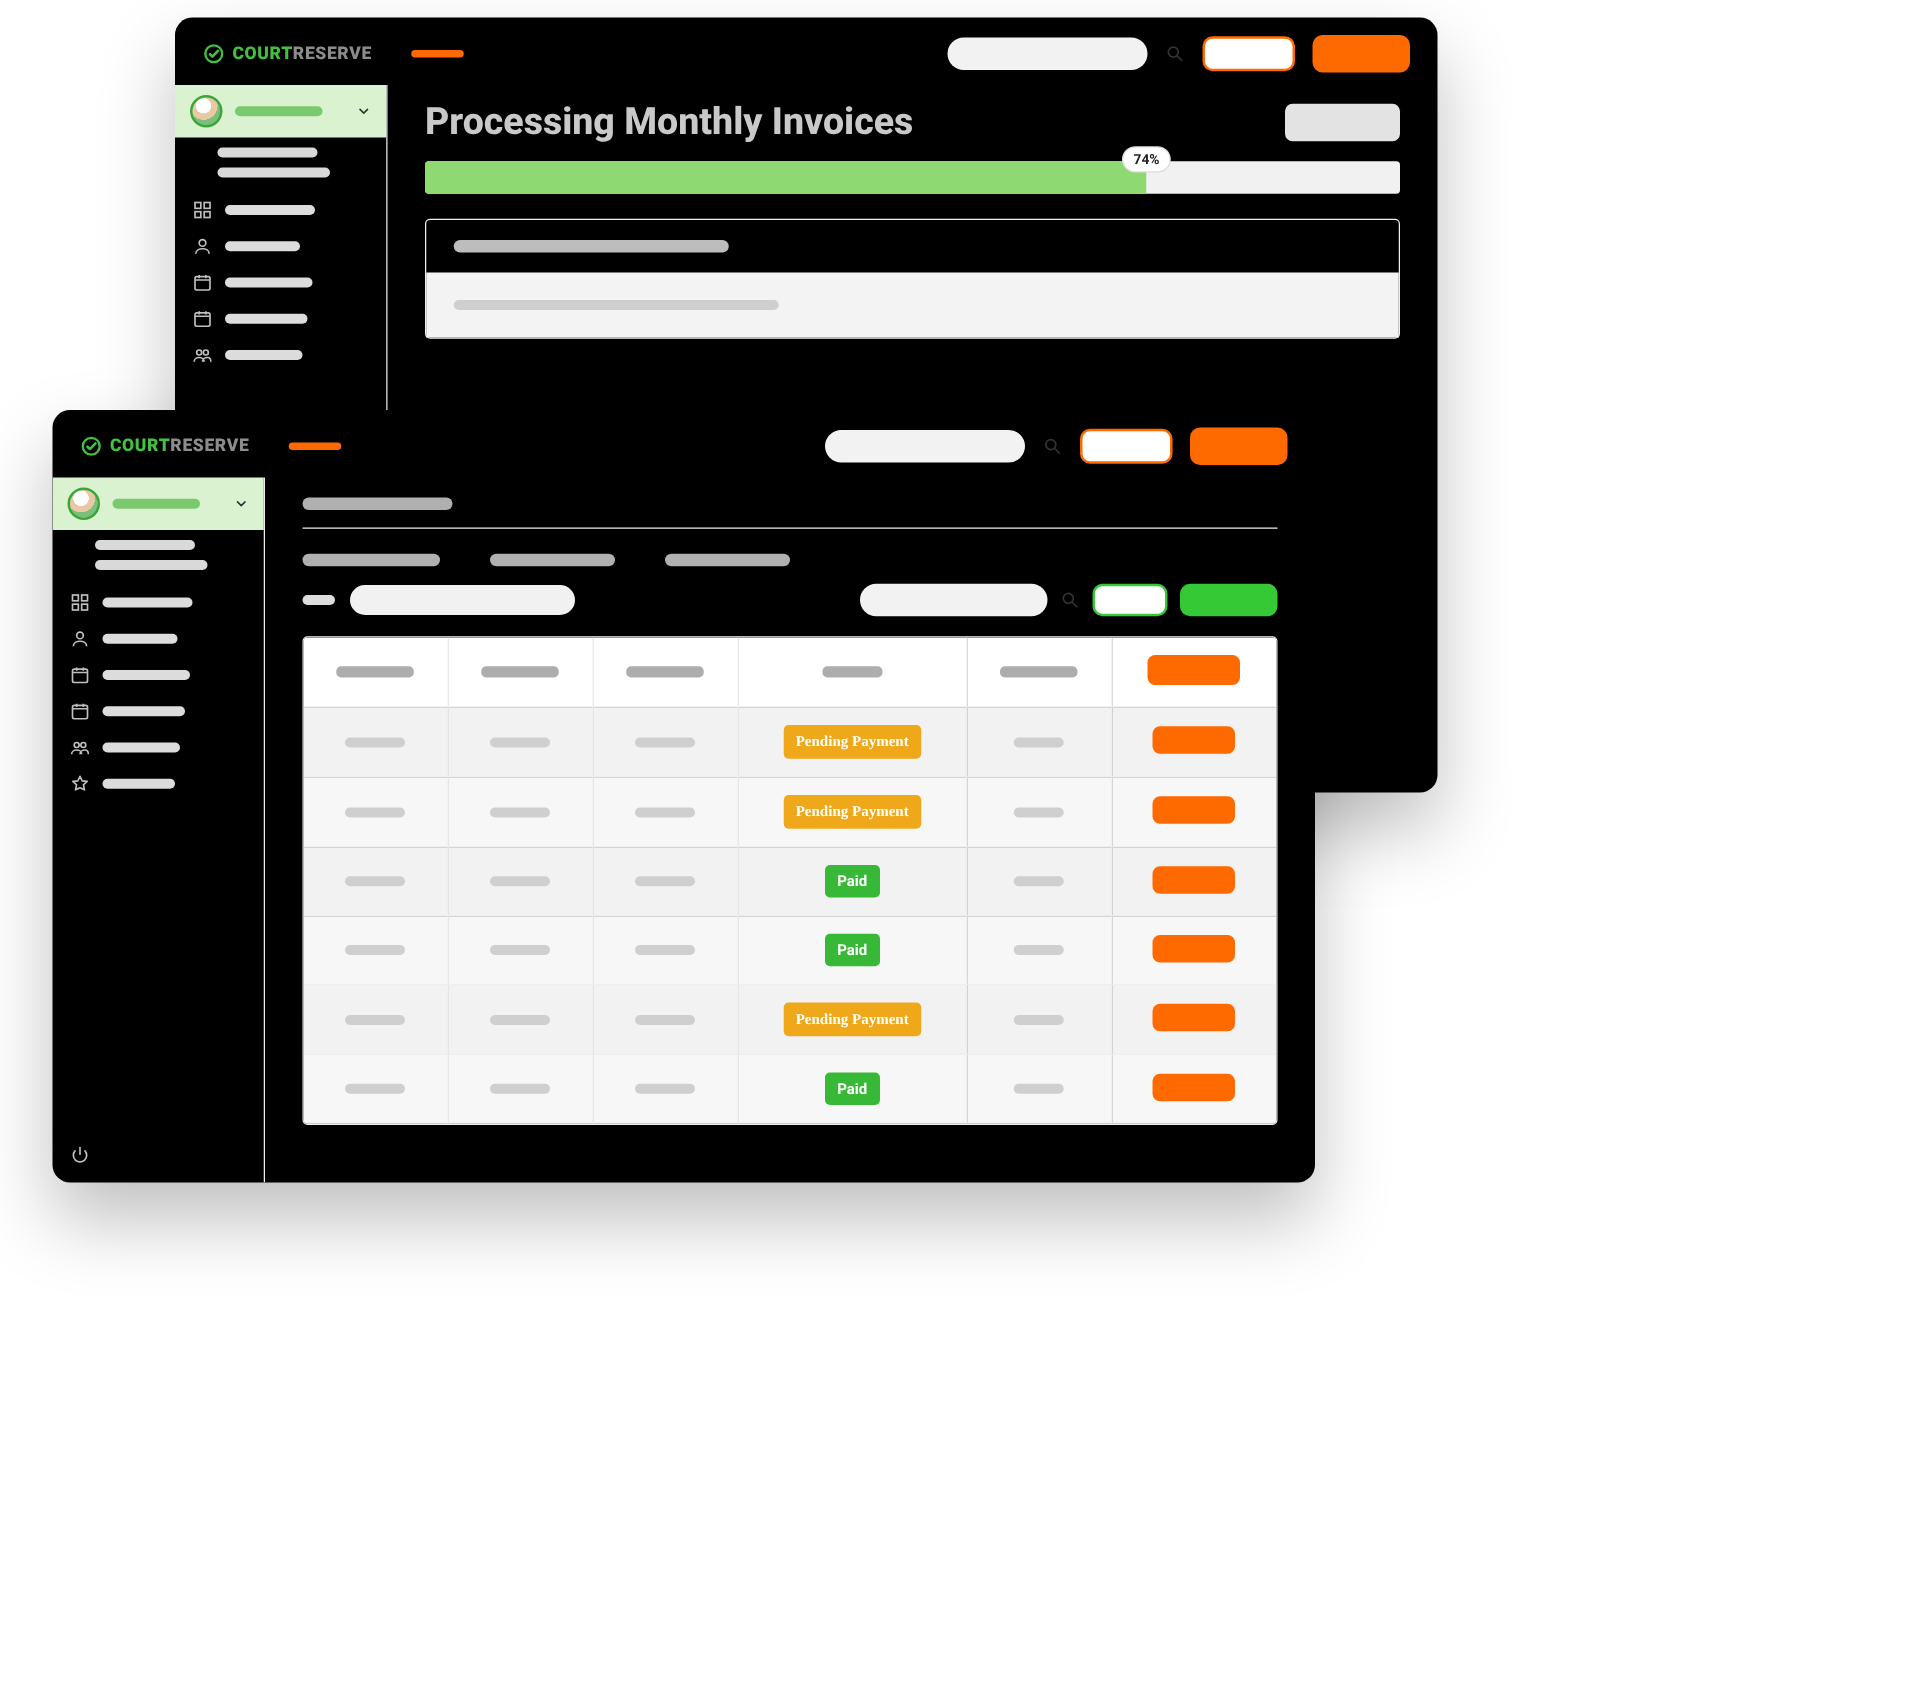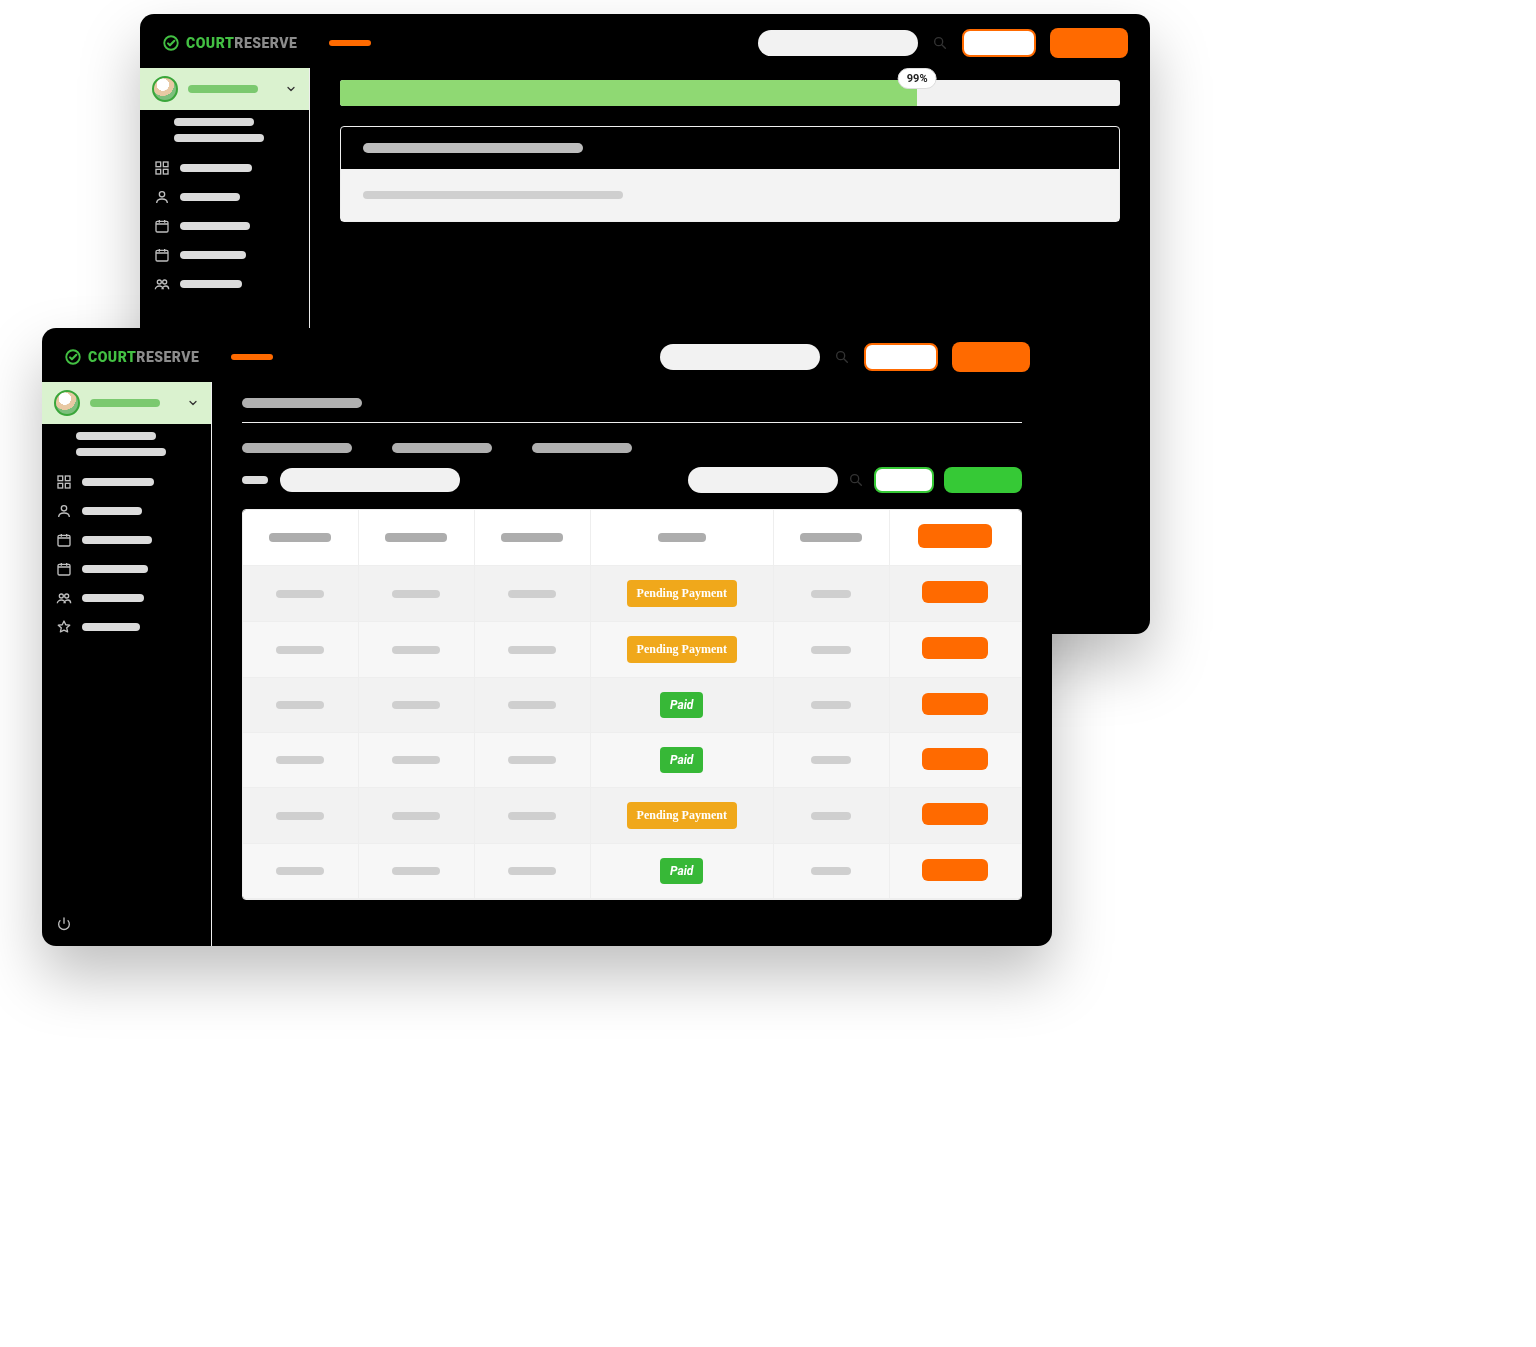--- a/index.html
+++ b/index.html
@@ -157,21 +157,21 @@
 
   .cell-ph { display:inline-block; height:8px; background:#cfcfcf; border-radius:4px; }
   .cell-ph.h { background:#adadad; height:9px; }
   .cell-ph.w1{width:62px;} .cell-ph.w2{width:48px;} .cell-ph.w3{width:40px;}
 
   .status-pill {
     display:inline-block; color:#fff; font-weight:700; font-size:12px;
     padding:6px 10px; border-radius:4px;
   }
   .status-pending { background:#f0a81b;font-family:Liberation Serif, serif; }
-  .status-paid    { background:#37b837;font-style:italic; }
+  .status-paid    { background:#37b837; }
 
   .row-btn {
     width:66px; height:22px; background:#ff6a00; border:none; border-radius:6px; display:inline-block;
   }
 
 </style>
 </head>
 <body>
 
 <div class="window back">
@@ -246,24 +246,28 @@
               <circle cx="8" cy="9" r="3" fill="none" stroke="currentColor" stroke-width="2"></circle>
               <circle cx="16" cy="9" r="3" fill="none" stroke="currentColor" stroke-width="2"></circle>
               <path d="M2 20c0-3 3-5 6-5s6 2 6 5M12 20c0-3 3-5 6-5s4 2 4 5" fill="none" stroke="currentColor" stroke-width="2"></path>
             </svg>
           <div class="nav-ph" style="width:62px"></div>
         </div>
       </nav>
     </aside>
 
     <main class="main">
+      <div class="title-row">
+        <h1 class="page-title">Processing Monthly Invoices</h1>
+        <div class="title-btn"></div>
+      </div>
 
       <div class="progress-wrap">
         <div class="progress-fill" style="width:74%"></div>
-        <div class="progress-badge" style="left:74%">99%</div>
+        <div class="progress-badge" style="left:74%">74%</div>
       </div>
 
       <div class="panel">
         <div class="hdr">
             <div class="ph"></div>
           </div>
         <div class="body2">
             <div class="ph"></div>
           </div>
       </div>

